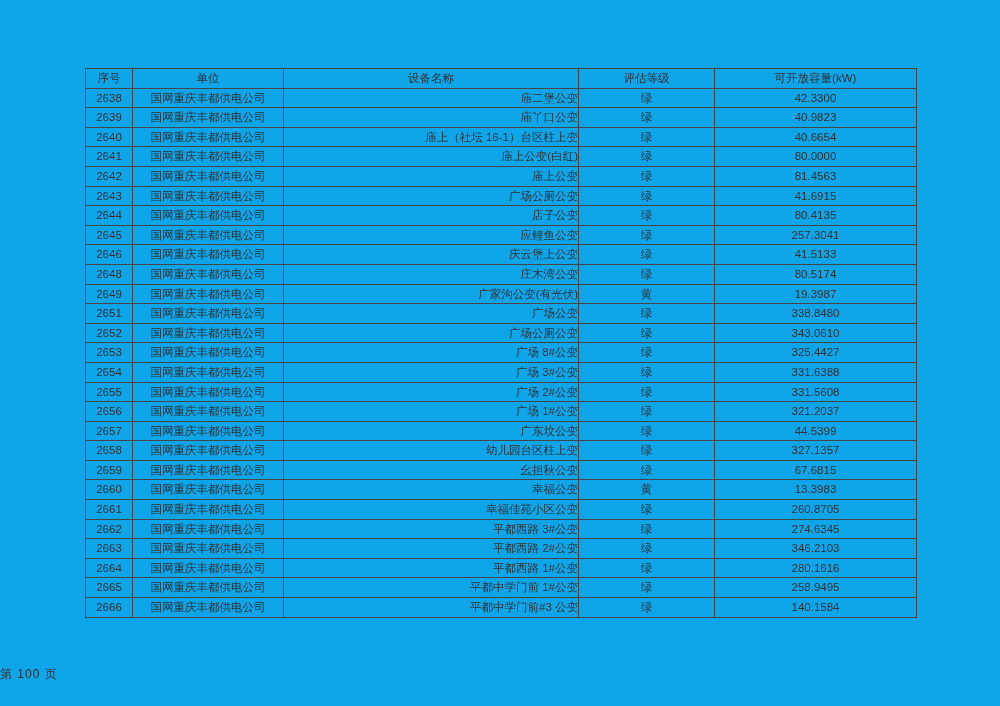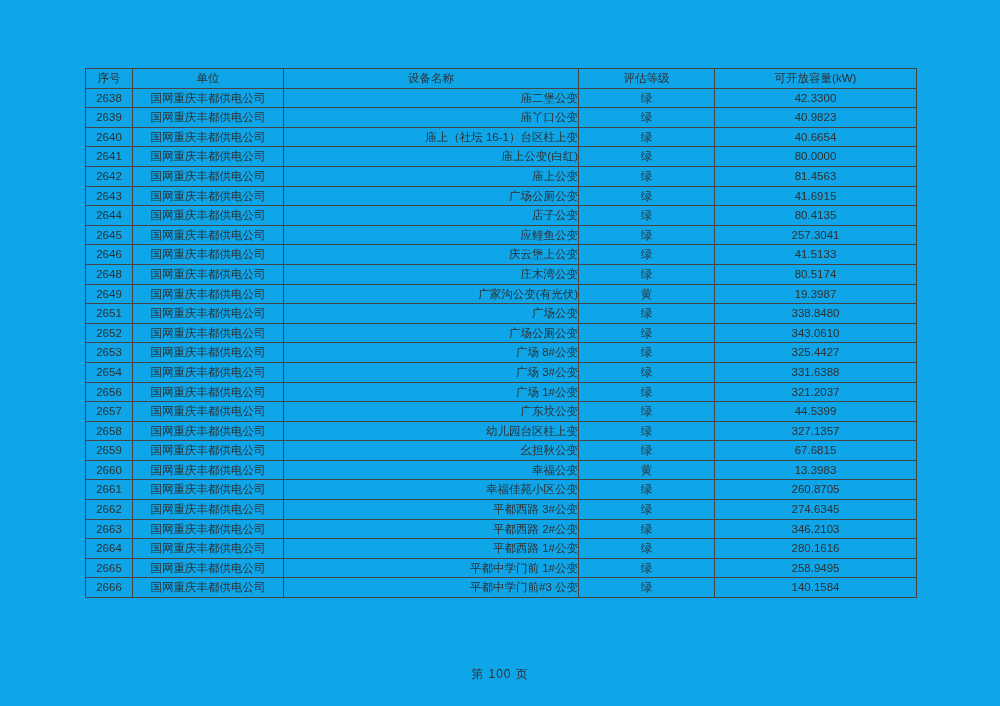--- a/index.html
+++ b/index.html
@@ -46,21 +46,21 @@
   }
   .cap-table td.col2 {
     text-align: right;
     padding-left: 7px;
   }
   .footer {
     position: absolute;
     top: 666px;
     left: 0;
     width: 100%;
-    text-align: center;
+    text-align: left;
     font-size: 12px;
     color: #303030;
     letter-spacing: 1px;
   }
 </style>
 </head>
 <body>
 
 <div class="sheet">
 
@@ -181,20 +181,27 @@
           <td class="col4">325.4427</td>
         </tr>
         <tr>
           <td class="col0">2654</td>
           <td class="col1">国网重庆丰都供电公司</td>
           <td class="col2">广场 3#公变</td>
           <td class="col3">绿</td>
           <td class="col4">331.6388</td>
         </tr>
         <tr>
+          <td class="col0">2655</td>
+          <td class="col1">国网重庆丰都供电公司</td>
+          <td class="col2">广场 2#公变</td>
+          <td class="col3">绿</td>
+          <td class="col4">331.5608</td>
+        </tr>
+        <tr>
           <td class="col0">2656</td>
           <td class="col1">国网重庆丰都供电公司</td>
           <td class="col2">广场 1#公变</td>
           <td class="col3">绿</td>
           <td class="col4">321.2037</td>
         </tr>
         <tr>
           <td class="col0">2657</td>
           <td class="col1">国网重庆丰都供电公司</td>
           <td class="col2">广东坟公变</td>

